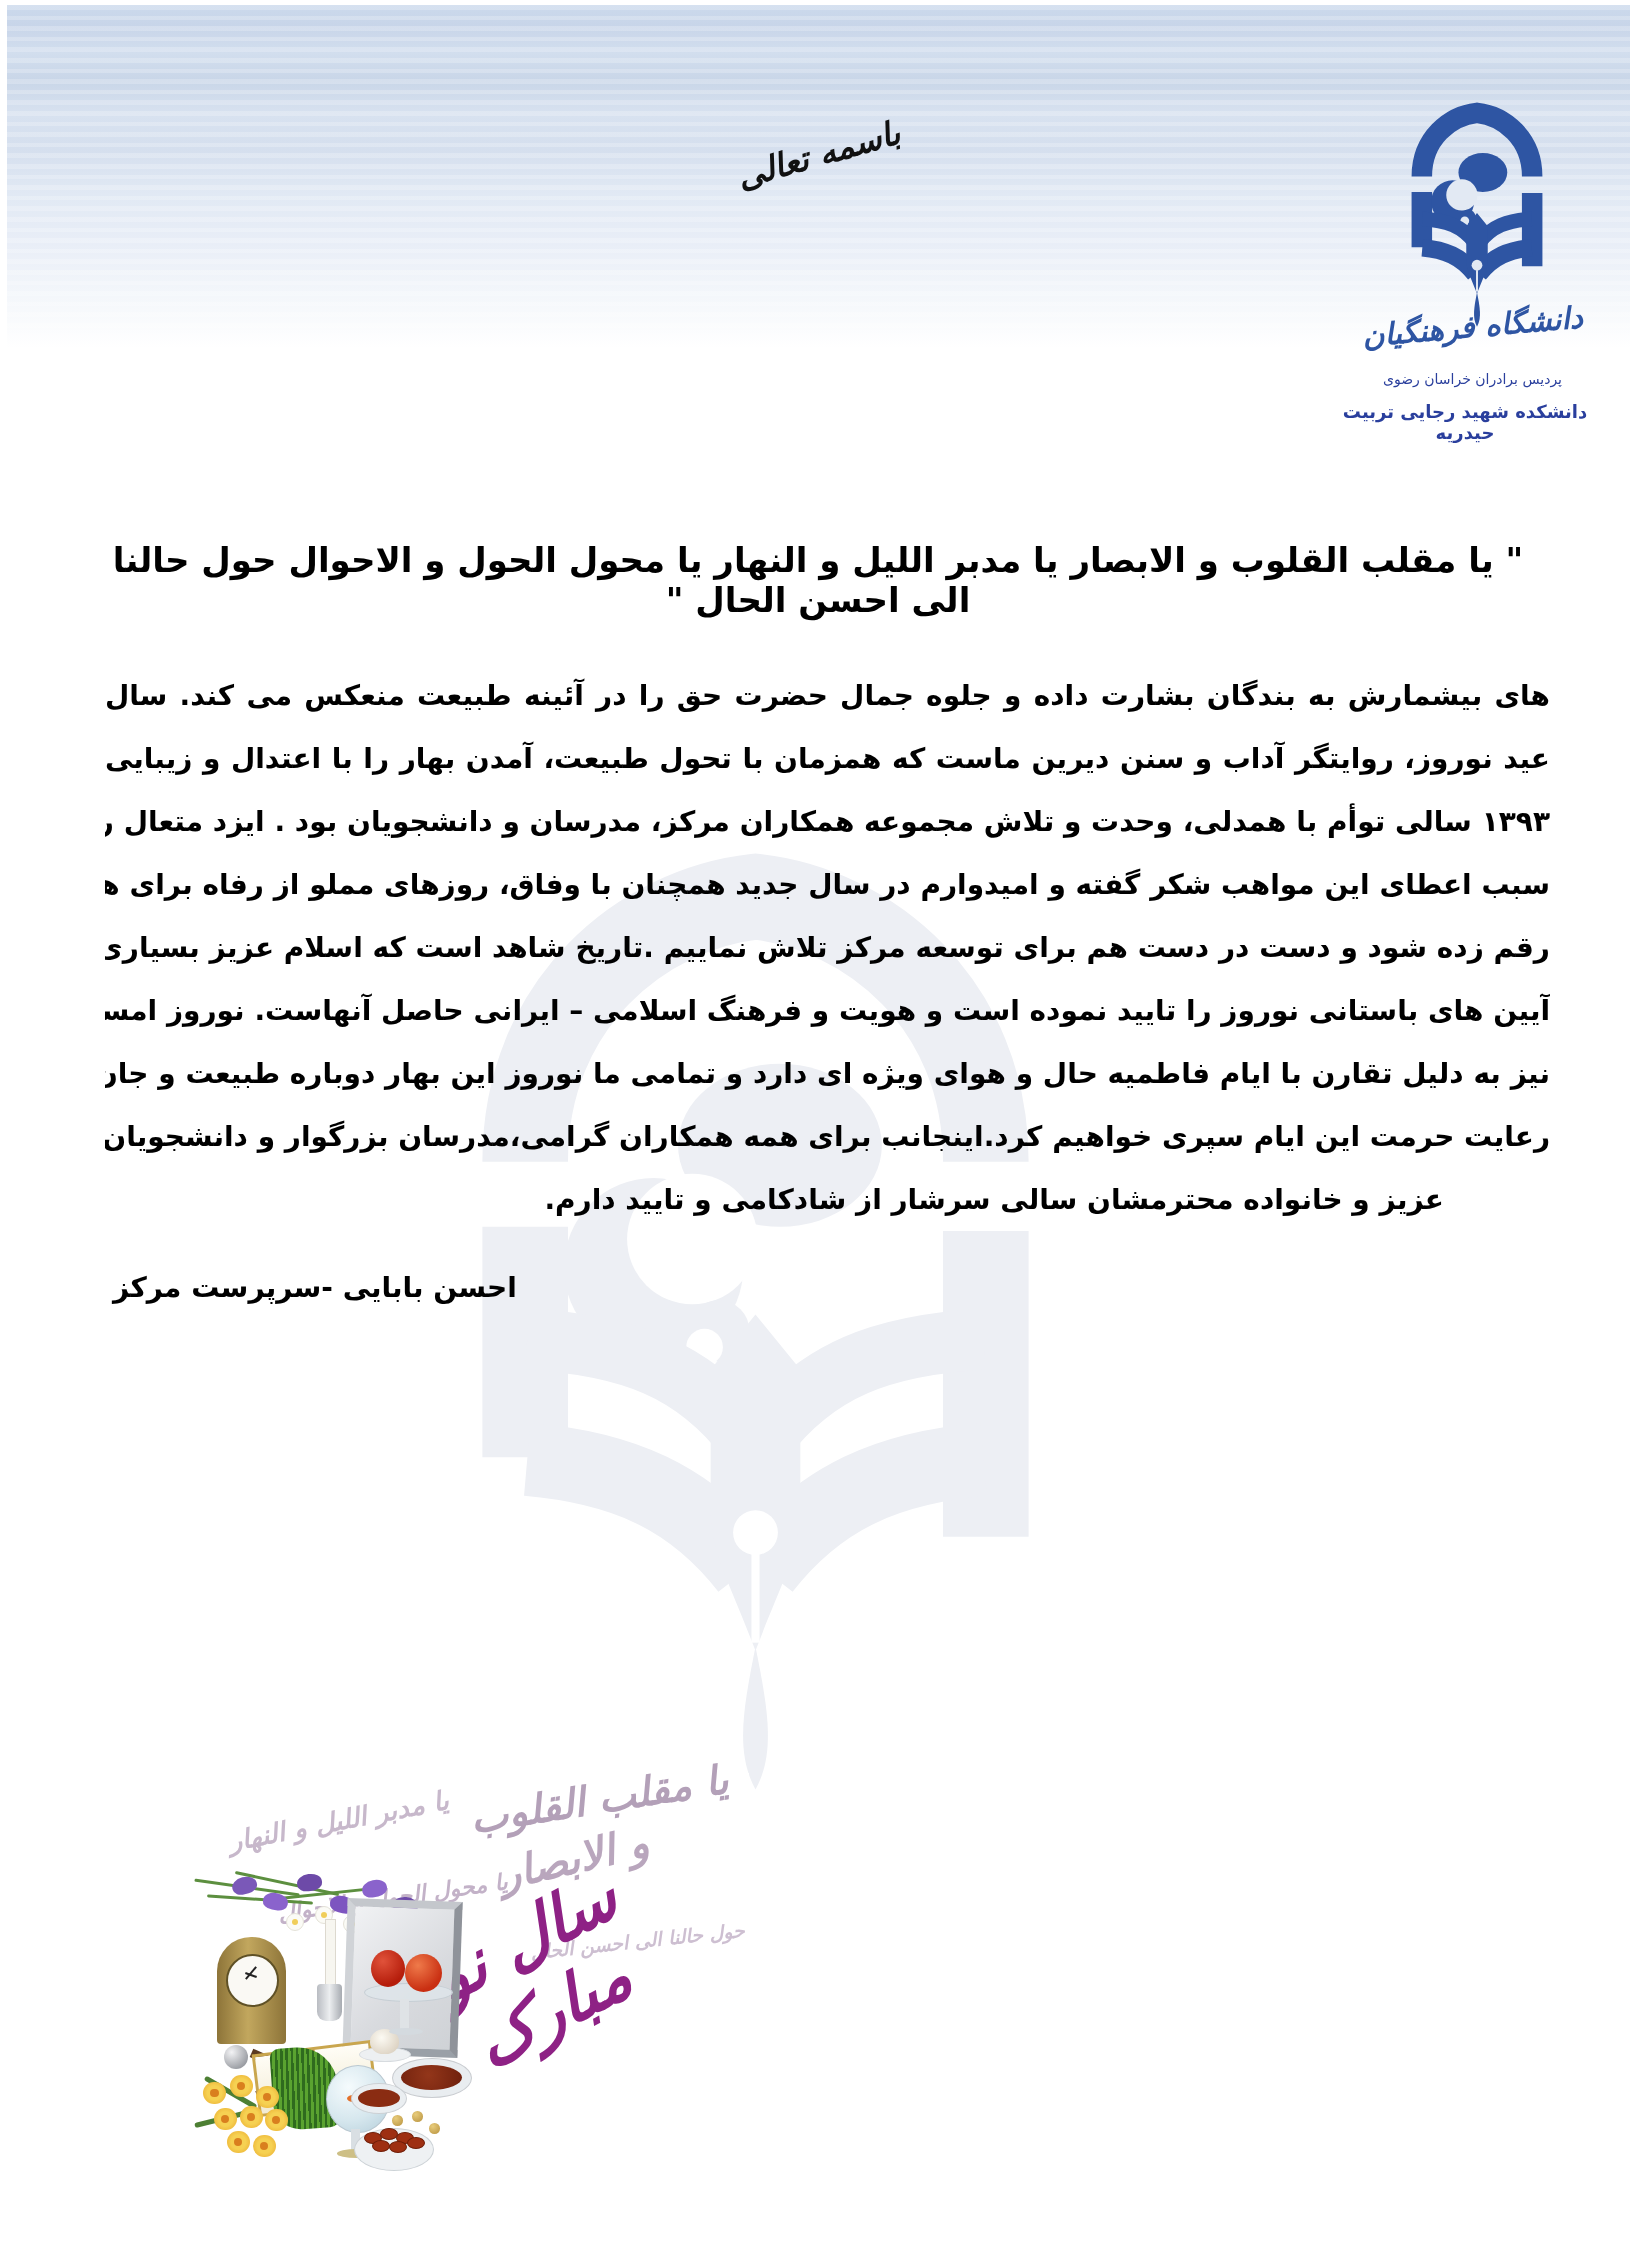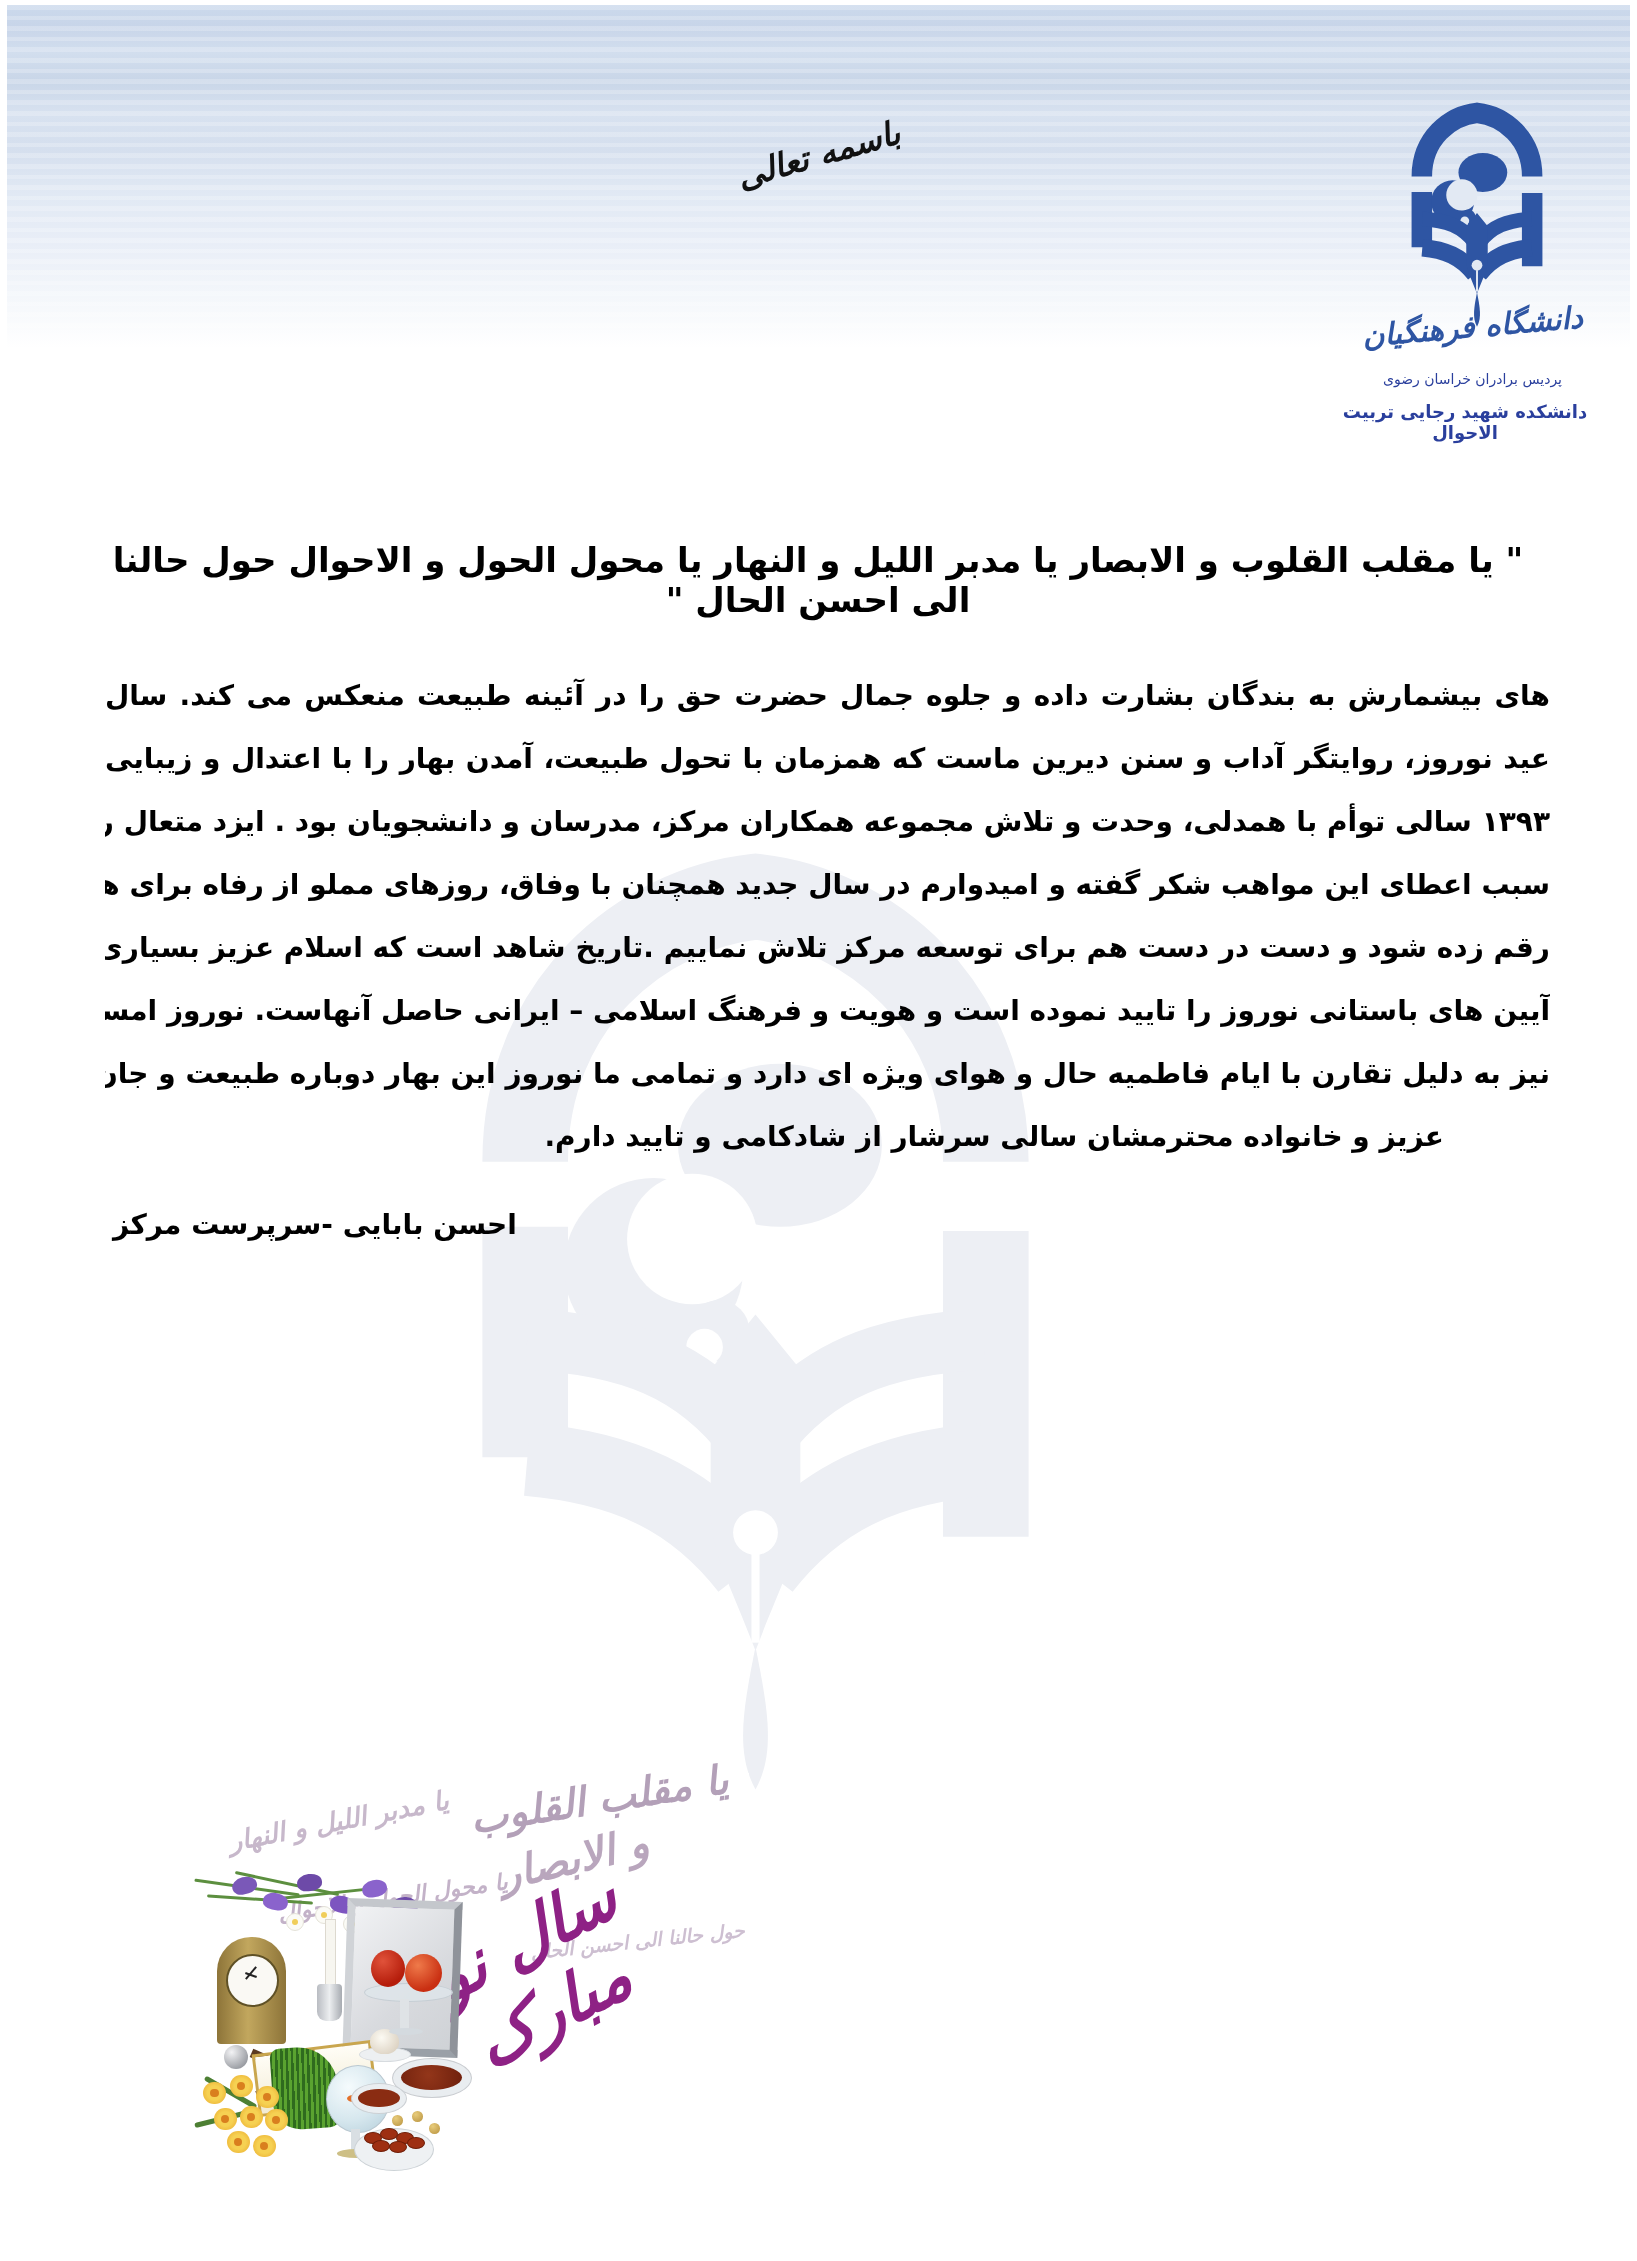--- a/index.html
+++ b/index.html
@@ -147,36 +147,37 @@
 
   <div class="header-band"></div>
 
   <div class="basmala">باسمه تعالی</div>
 
   <svg class="logo" viewBox="0 0 340 470">
     <use href="#farhangian-logo"></use>
   </svg>
   <div class="uni-callig">دانشگاه فرهنگیان</div>
   <div class="campus1">پردیس برادران خراسان رضوی</div>
-  <div class="campus2">دانشکده شهید رجایی تربیت الاحوال</div>
+  <div class="campus2">دانشکده شهید رجایی تربیت حیدریه</div>
 
   <svg class="watermark" viewBox="0 0 340 470">
     <use href="#farhangian-logo"></use>
   </svg>
 
   <div class="quote">" یا مقلب القلوب و الابصار یا مدبر اللیل و النهار یا محول الحول و الاحوال حول حالنا الی احسن الحال "</div>
 
   <div class="para">
     <div class="jline">های بیشمارش به بندگان بشارت داده و جلوه جمال حضرت حق را در آئینه طبیعت منعکس می کند. سال</div>
     <div class="jline">عید نوروز، روایتگر آداب و سنن دیرین ماست که همزمان با تحول طبیعت، آمدن بهار را با اعتدال و زیبایی</div>
     <div class="jline">۱۳۹۳ سالی توأم با همدلی، وحدت و تلاش مجموعه همکاران مرکز، مدرسان و دانشجویان بود . ایزد متعال را به</div>
     <div class="jline">سبب اعطای این مواهب شکر گفته و امیدوارم در سال جدید همچنان با وفاق، روزهای مملو از رفاه برای همه</div>
     <div class="jline">رقم زده شود و دست در دست هم برای توسعه مرکز تلاش نماییم .تاریخ شاهد است که اسلام عزیز بسیاری از</div>
     <div class="jline">آیین های باستانی نوروز را تایید نموده است و هویت و فرهنگ اسلامی – ایرانی حاصل آنهاست. نوروز امسال</div>
     <div class="jline">نیز به دلیل تقارن با ایام فاطمیه حال و هوای ویژه ای دارد و تمامی ما نوروز این بهار دوباره طبیعت و جان را با</div>
+    <div class="jline">رعایت حرمت این ایام سپری خواهیم کرد.اینجانب برای همه همکاران گرامی،مدرسان بزرگوار و دانشجویان</div>
     <div class="jline-last">عزیز و خانواده محترمشان سالی سرشار از شادکامی و تایید دارم.</div>
     <div class="signature">احسن بابایی -سرپرست مرکز</div>
   </div>
 
   <div class="card">
     <div class="card-script">
       <span class="cs0">یا مقلب القلوب</span>
       <span class="cs1">و الابصار</span>
       <span class="cs2">یا مدبر اللیل و النهار</span>
       <span class="cs3">یا محول الحول و الاحوال</span>

